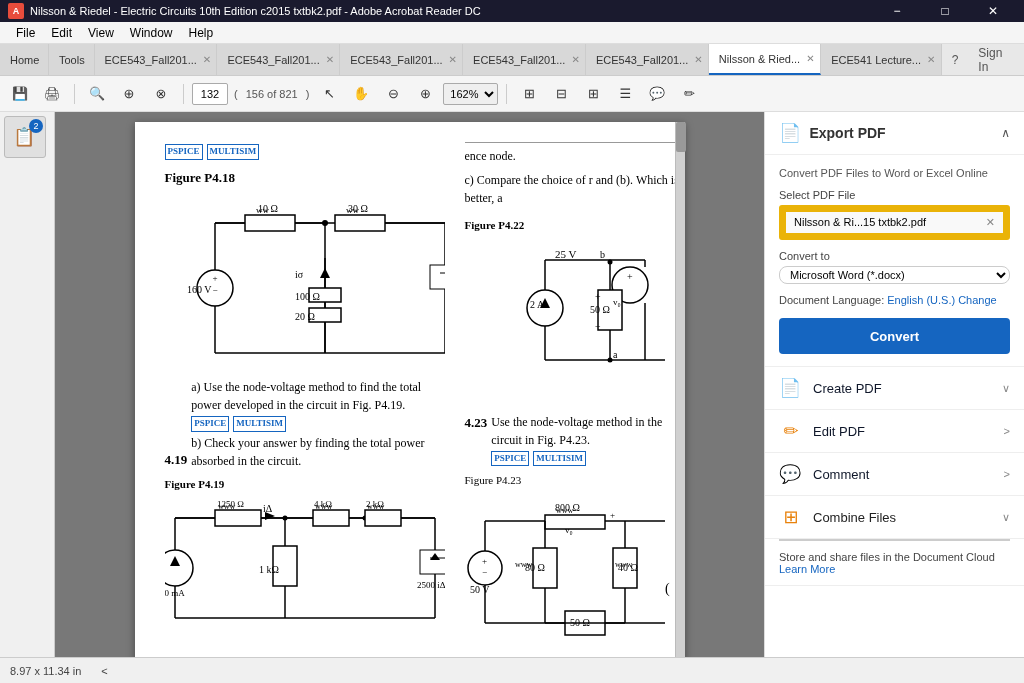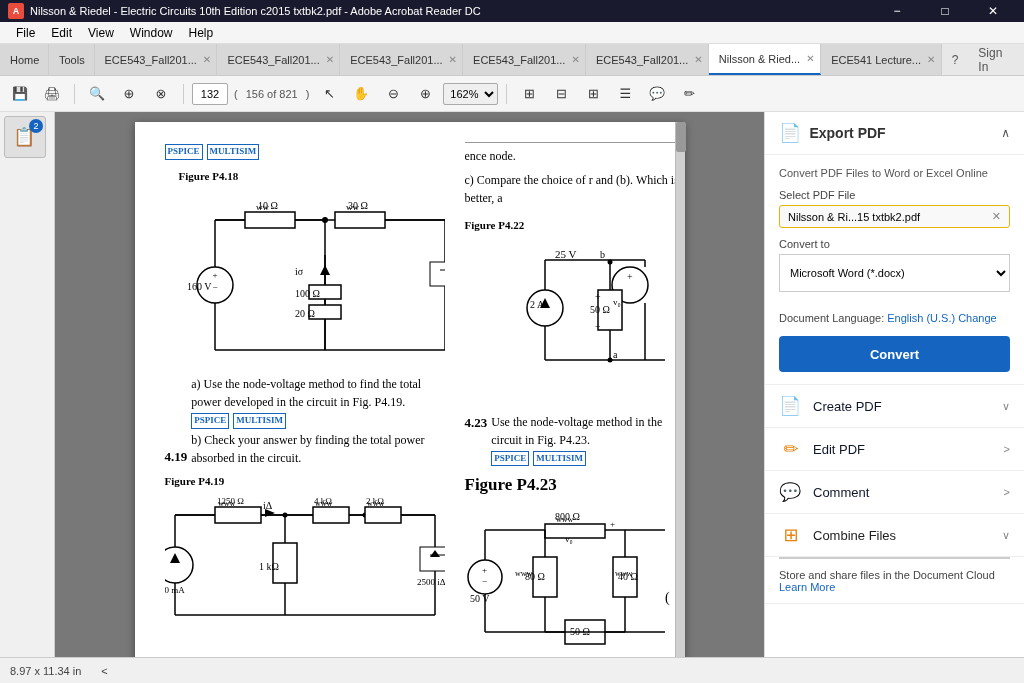--- a/index.html
+++ b/index.html
@@ -188,45 +188,44 @@
       color: #555;
       margin-bottom: 10px;
     }
     .section-label {
       font-size: 11px;
       color: #444;
       margin-bottom: 4px;
       font-weight: 500;
     }
     .file-selector {
-      border: 1px solid #eab308;
+      border: 7px solid #eab308;
       border-radius: 3px;
       padding: 4px 8px;
       font-size: 11px;
       background: #f9f9f9;
       display: flex;
-      align-items: center;
       justify-content: space-between;
       margin-bottom: 10px;
     }
     .file-selector-x { color: #888; cursor: pointer; }
 
     .convert-to-label {
       font-size: 11px;
       color: #444;
       margin-bottom: 4px;
     }
     .format-select {
       width: 100%;
-      height: 38px;
+      height: 18px;
       border: 1px solid #ccc;
-      border-radius: 0;
+      border-radius: 8px;
       font-size: 11px;
       padding: 0 6px;
-      margin-bottom: 20px;
+      margin-bottom: 10px;
       background: #fff;
     }
     .convert-btn {
       width: 100%;
       height: 36px;
       background: #1565c0;
       color: white;
       border: none;
       border-radius: 4px;
       font-size: 13px;
@@ -390,21 +389,21 @@
 
         <div style="flex:1; font-family:'Times New Roman',serif; font-size:12px;">
           
           <div style="margin-bottom:8px;">
             <div style="display:flex; gap:4px; margin-top:2px;">
               <span style="font-size:9px; font-weight:bold; color:#1565c0; border:1px solid #1565c0; padding:0 2px;">PSPICE</span>
               <span style="font-size:9px; font-weight:bold; color:#1565c0; border:1px solid #1565c0; padding:0 2px;">MULTISIM</span>
             </div>
           </div>
 
-          <div style="font-weight:bold; font-size:11px; margin-bottom:6px;margin-left:14px;">Figure P4.18</div>
+          <div style="font-weight:bold; font-size:13px; margin-bottom:6px;">Figure P4.18</div>
 
           
           <svg width="280" height="170" style="font-family:'Times New Roman',serif;">
 
             <circle cx="50" cy="95" r="18" fill="white" stroke="black" stroke-width="1.5"></circle>
             <text x="50" y="88" text-anchor="middle" font-size="9" fill="black">+</text>
             <text x="50" y="100" text-anchor="middle" font-size="9" fill="black">−</text>
             <text x="22" y="100" font-size="10" fill="black">160 V</text>
 
             <line x1="50" y1="30" x2="50" y2="77" stroke="black" stroke-width="1.5"></line>
@@ -562,21 +561,21 @@
               <div>
                 <span>Use the node-voltage method in the circuit in Fig. P4.23.</span>
                 <div style="display:flex; gap:4px; margin:2px 0;">
                   <span style="font-size:9px; font-weight:bold; color:#1565c0; border:1px solid #1565c0; padding:0 2px;">PSPICE</span>
                   <span style="font-size:9px; font-weight:bold; color:#1565c0; border:1px solid #1565c0; padding:0 2px;">MULTISIM</span>
                 </div>
               </div>
             </div>
           </div>
 
-          <div style="font-weight:bold; font-size:17px; margin-bottom:4px;">Figure P4.23</div>
+          <div style="font-weight:normal; font-size:11px; margin-bottom:4px;">Figure P4.23</div>
 
           
           <svg width="220" height="160" style="font-family:'Times New Roman',serif;">
 
             <text x="90" y="18" font-size="10">800 Ω</text>
             <text x="91" y="20" font-size="8">www</text>
             <rect x="80" y="22" width="60" height="14" fill="white" stroke="black" stroke-width="1.5"></rect>
             <text x="100" y="40" font-size="9">v₀</text>
             <line x1="20" y1="28" x2="80" y2="28" stroke="black" stroke-width="1.5"></line>
             <line x1="140" y1="28" x2="200" y2="28" stroke="black" stroke-width="1.5"></line>

